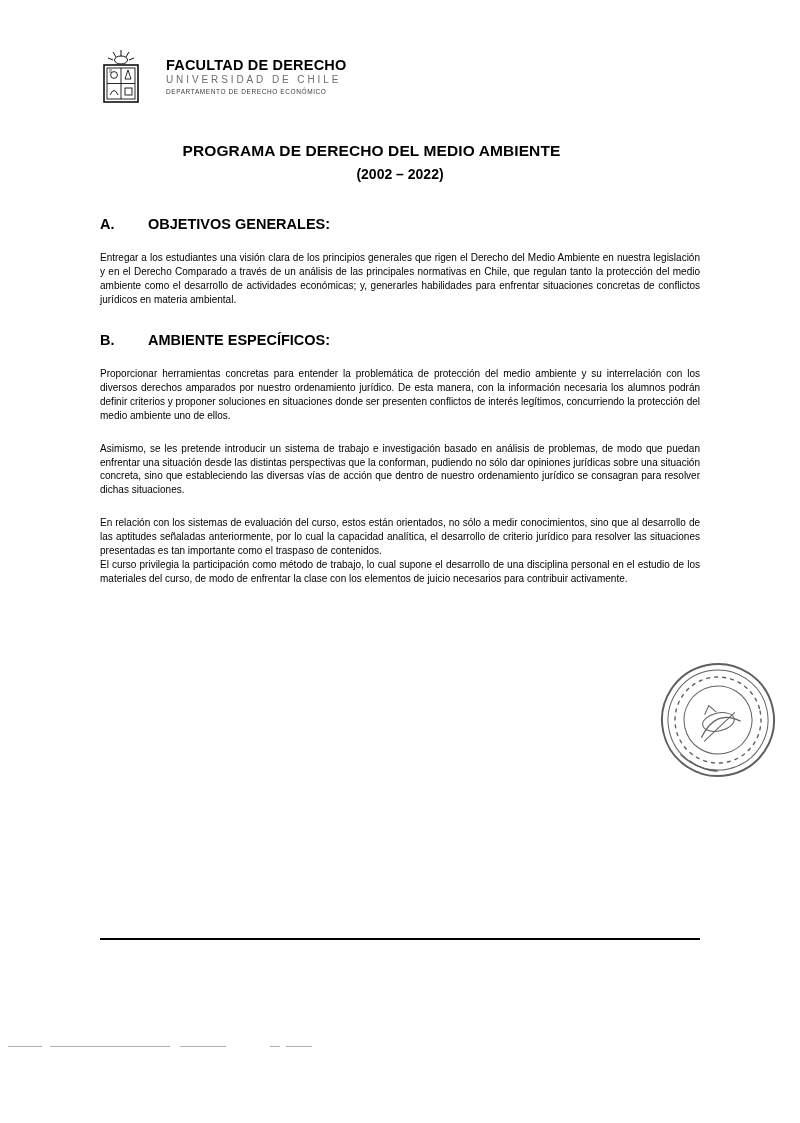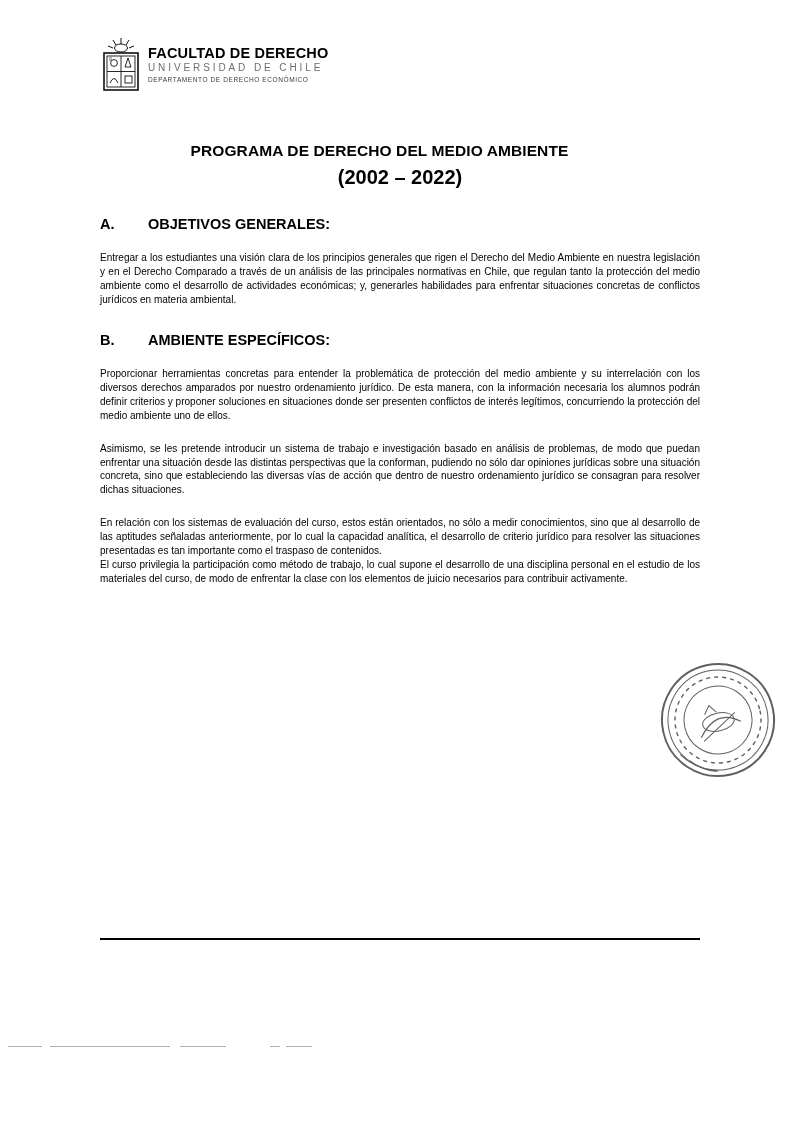--- a/index.html
+++ b/index.html
@@ -19,24 +19,24 @@
     position: relative;
     width: 800px;
     height: 1123px;
     box-sizing: border-box;
   }
 
   
   .letterhead {
     position: absolute;
     left: 100px;
-    top: 36px;
+    top: 48px;
     display: flex;
     align-items: flex-start;
-    gap: 6px;
+    gap: 24px;
   }
   .crest {
     width: 42px;
     height: 58px;
     position: relative;
     flex: 0 0 auto;
   }
   .crest svg { display: block; }
 
   .lh-text {
@@ -67,29 +67,28 @@
   
   .doc-title {
     position: absolute;
     left: 0;
     top: 142px;
     width: 743px;
     text-align: center;
     font-size: 15.5px;
     font-weight: bold;
     letter-spacing: 0.1px;
-    padding-left: 8px;
   }
   .doc-subtitle {
     position: absolute;
     left: 0;
     top: 166px;
     width: 800px;
     text-align: center;
-    font-size: 20px;
+    font-size: 14px;
     font-weight: bold;
   }
 
   
   .content {
     position: absolute;
     left: 100px;
     top: 216px;
     width: 600px;
   }

